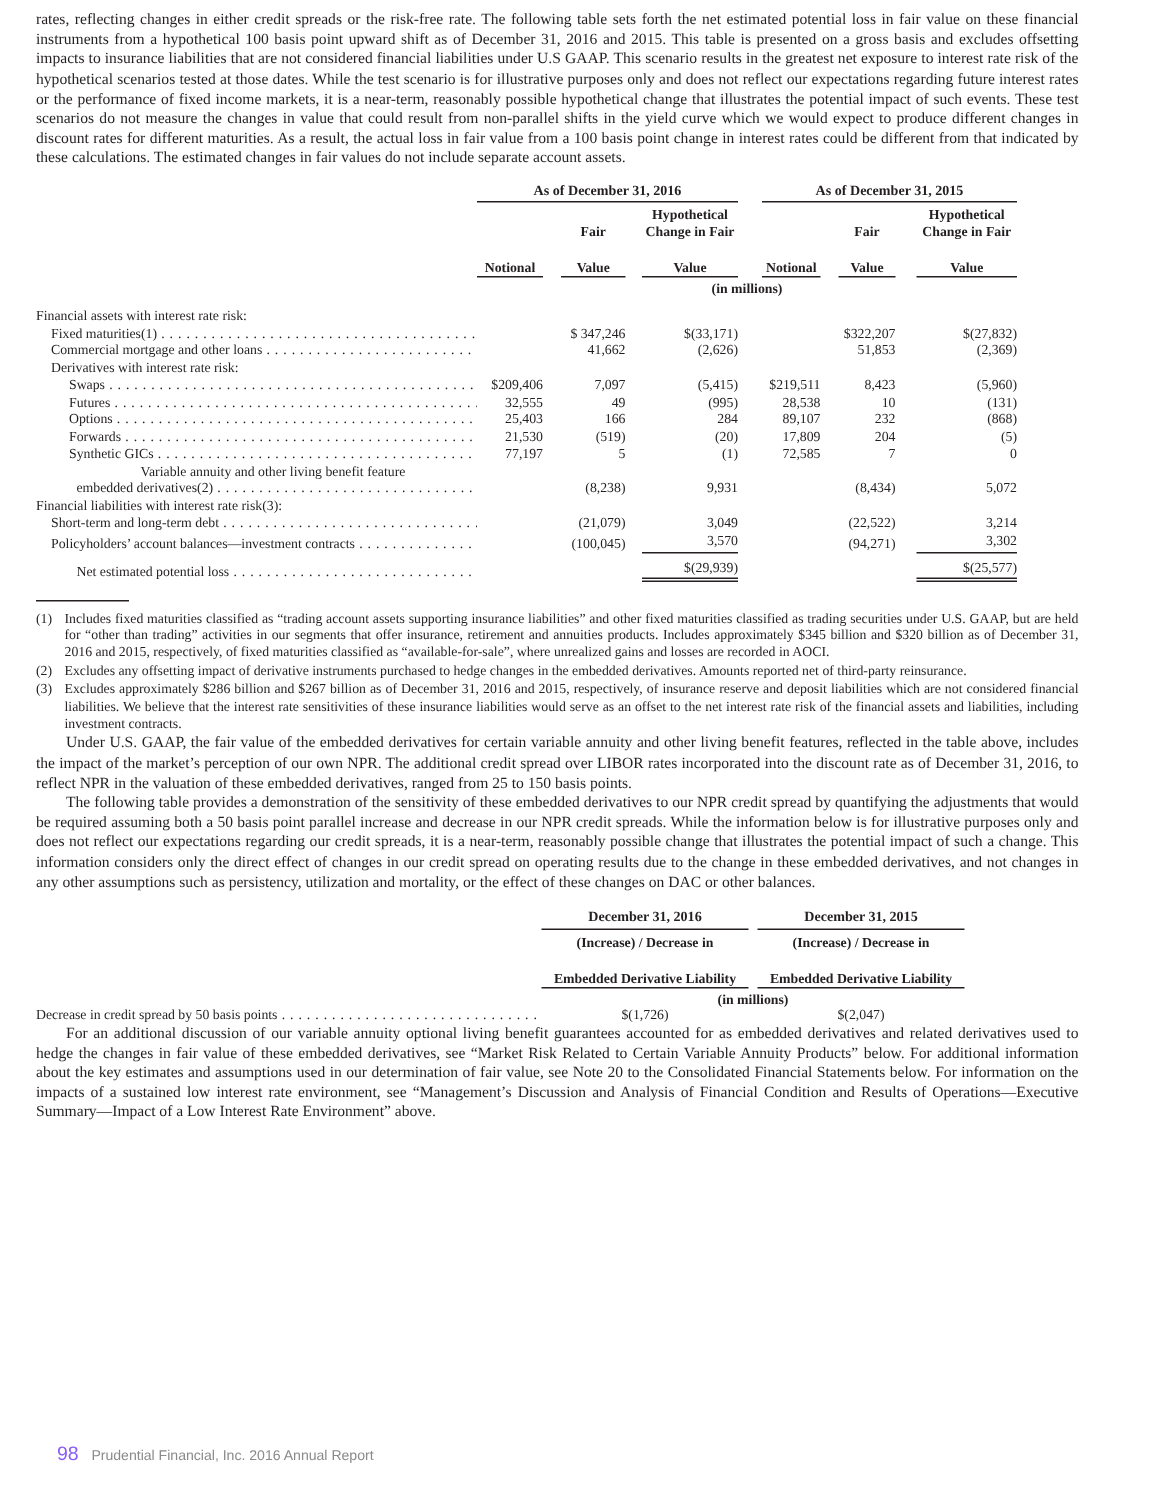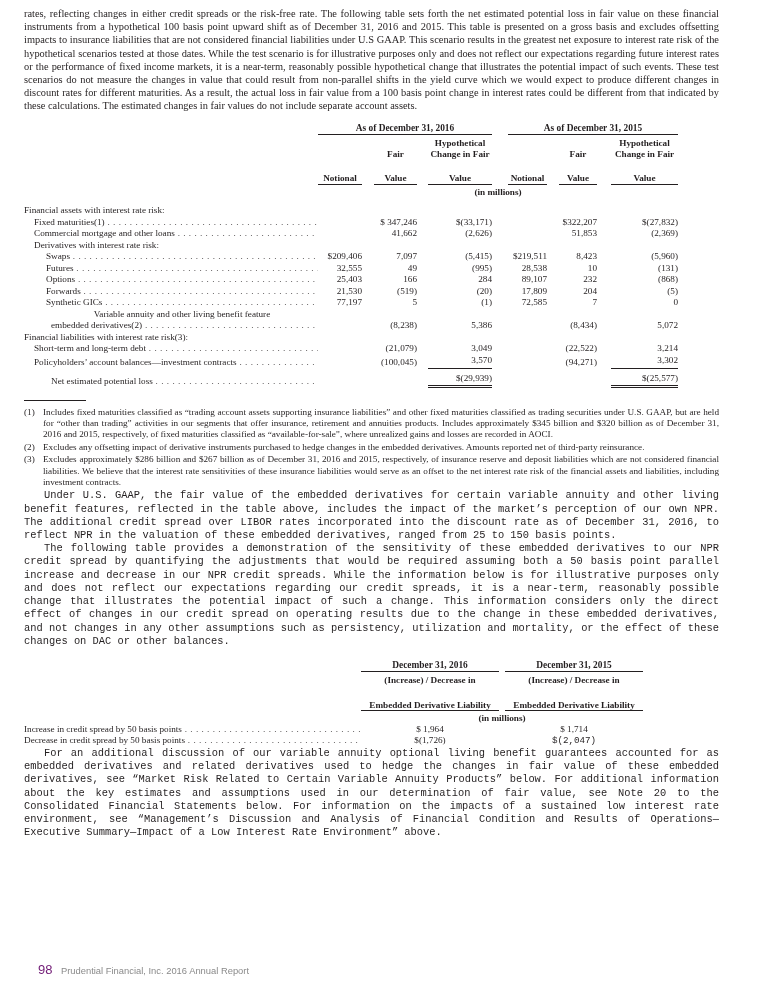--- a/index.html
+++ b/index.html
@@ -1,20 +1,20 @@
 <!DOCTYPE html>
 <html><head>
 <meta charset="utf-8">
 <style>
   html, body { margin:0; padding:0; background:#ffffff; }
   body { width:768px; height:1000px; position:relative; overflow:hidden;
          font-family:"Liberation Serif", serif; color:#231f20; }
   .page { position:absolute; left:24px; top:7px; width:695px; }
   p.body { margin:0; font-size:10.4px; line-height:13.2px; text-align:justify; }
-  p.indent { text-indent:20px;font-family:Liberation Mono, monospace; }
+  p.indent { text-indent:20px; }
   .mt { margin-top:16px; }
 
   table.fin { border-collapse:separate; border-spacing:0; font-size:9.2px; line-height:11.5px; width:100%; table-layout:fixed; }
   table.fin td, table.fin th { padding:0; vertical-align:bottom; white-space:nowrap; }
   .th-group { font-weight:bold; text-align:center; font-size:9.4px; }
   .ul { border-bottom:1.5px solid #231f20;margin-top:14px; }
   .th-col { font-weight:bold; text-align:center; font-size:9.2px; line-height:10.5px; }
   .num { text-align:right; }
   .lbl { overflow:hidden; }
   .lbl .dots::after { content:" . . . . . . . . . . . . . . . . . . . . . . . . . . . . . . . . . . . . . . . . . . . . . . . . . . . . . . . . . . . . . . . . . . . . . . . ."; letter-spacing:0.5px; }
@@ -25,21 +25,21 @@
   .sumline { border-top:1px solid #231f20; }
   .dbl { border-bottom:3px double #231f20; }
   .gap td { height:6px; }
 
   .fn-rule { width:62px; border-top:1px solid #231f20; margin:12px 0 6px 0; }
   .fn { display:flex; font-size:9.2px; line-height:11.4px; text-align:justify; margin-bottom:1px; }
   .fn .mk { width:19px; flex:none; }
   .fn .tx { flex:1; }
 
   .footer { position:absolute; left:38px; top:960px; font-family:"Liberation Sans", sans-serif; }
-  .footer .pg { font-size:13px; color:#701a75; }
+  .footer .pg { font-size:13px; color:#8b5cf6; }
   .footer .rep { font-size:9.4px; color:#8a8a8a; margin-left:4px; }
 </style>
 </head>
 <body>
 
 <div class="page">
 
   <p class="body">rates, reflecting changes in either credit spreads or the risk-free rate. The following table sets forth the net estimated potential loss in fair value on these financial instruments from a hypothetical 100 basis point upward shift as of December 31, 2016 and 2015. This table is presented on a gross basis and excludes offsetting impacts to insurance liabilities that are not considered financial liabilities under U.S GAAP. This scenario results in the greatest net exposure to interest rate risk of the hypothetical scenarios tested at those dates. While the test scenario is for illustrative purposes only and does not reflect our expectations regarding future interest rates or the performance of fixed income markets, it is a near-term, reasonably possible hypothetical change that illustrates the potential impact of such events. These test scenarios do not measure the changes in value that could result from non-parallel shifts in the yield curve which we would expect to produce different changes in discount rates for different maturities. As a result, the actual loss in fair value from a 100 basis point change in interest rates could be different from that indicated by these calculations. The estimated changes in fair values do not include separate account assets.</p>
 
   <table class="fin" style="margin-top:10px;">
@@ -259,21 +259,21 @@
           <td></td>
           <td class="num"></td>
           <td></td>
         </tr>
         <tr>
           <td class="lbl l3"><span>embedded derivatives(2)</span><span class="dots"></span></td>
           <td class="num"></td>
           <td></td>
           <td class="num">(8,238)</td>
           <td></td>
-          <td class="num">5,386</td>
+          <td class="num">9,931</td>
           <td></td>
           <td class="num"></td>
           <td></td>
           <td class="num">(8,434)</td>
           <td></td>
           <td class="num">5,072</td>
           <td></td>
         </tr>
         <tr>
           <td class="lbl l0"><span>Financial liabilities with interest rate risk(3):</span></td>
@@ -402,31 +402,24 @@
         <th></th>
       </tr>
       <tr>
         <th></th>
         <th colspan="3" class="th-col" style="padding-top:2px">(in millions)</th>
         <th></th>
       </tr>
     </thead>
     <tbody id="t2-body">
         <tr>
-          <td class="lbl"><span>Increase in credit spread by 50 basis points</span><span class="dots"></span></td>
-          <td style="text-align: center;">$ 1,964</td>
-          <td></td>
-          <td style="text-align: center;">$ 1,714</td>
-          <td></td>
-        </tr>
-        <tr>
           <td class="lbl"><span>Decrease in credit spread by 50 basis points</span><span class="dots"></span></td>
           <td style="text-align: center;">$(1,726)</td>
           <td></td>
-          <td style="text-align: center; font-family: Liberation Mono, monospace;">$(2,047)</td>
+          <td style="text-align: center;">$(2,047)</td>
           <td></td>
         </tr>
       </tbody>
   </table>
 
   <p class="body indent mt">For an additional discussion of our variable annuity optional living benefit guarantees accounted for as embedded derivatives and related derivatives used to hedge the changes in fair value of these embedded derivatives, see “Market Risk Related to Certain Variable Annuity Products” below. For additional information about the key estimates and assumptions used in our determination of fair value, see Note 20 to the Consolidated Financial Statements below. For information on the impacts of a sustained low interest rate environment, see “Management’s Discussion and Analysis of Financial Condition and Results of Operations—Executive Summary—Impact of a Low Interest Rate Environment” above.</p>
 </div>
 
 <div class="footer">
   <span class="pg">98</span>

